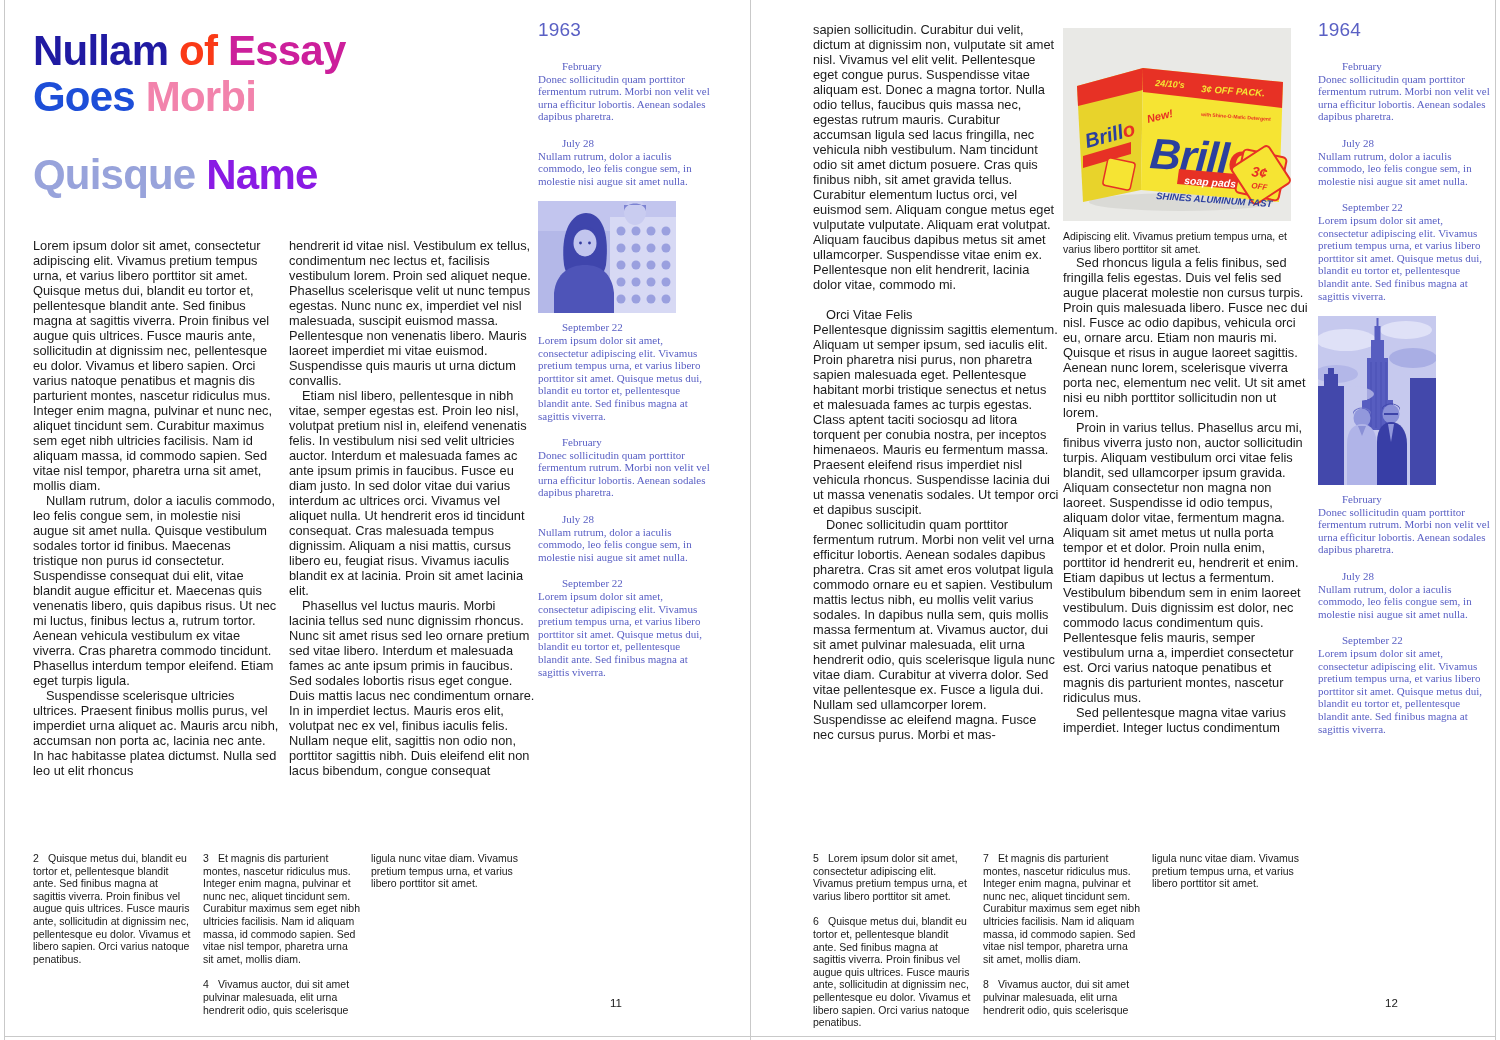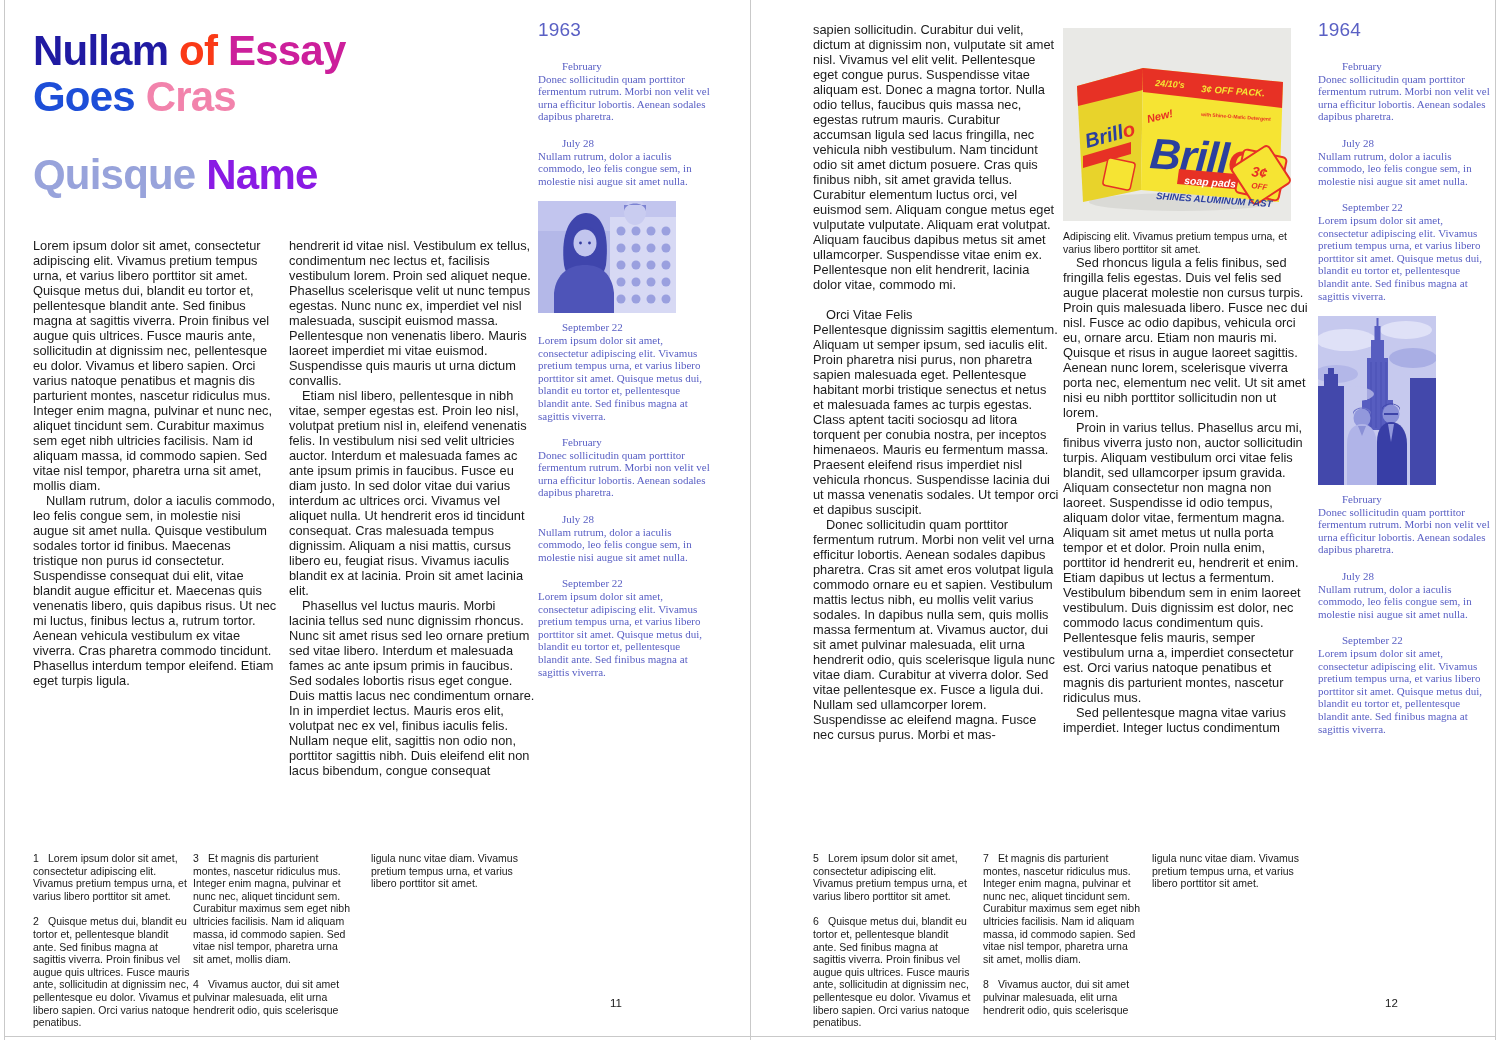--- a/index.html
+++ b/index.html
@@ -57,27 +57,28 @@
 <div class="spread">
 
   <div class="rule rule-v" style="left:4px;"></div>
   <div class="rule rule-v" style="left:750px;"></div>
   <div class="rule rule-v" style="left:1495px;"></div>
   <div class="rule rule-h" style="top:1036px;"></div>
 
   <section>
 
     <header class="title-block">
-      <h1 class="essay-title"><span class="tw-title">Nullam</span> <span class="tw-of">of</span> <span class="tw-essay">Essay</span><br><span class="tw-goes">Goes</span> <span class="tw-here">Cras</span></h1>
+      <h1 class="essay-title"><span class="tw-title">Nullam</span> <span class="tw-of">of</span> <span class="tw-essay">Essay</span><br><span class="tw-goes">Goes</span> <span class="tw-here">Morbi</span></h1>
       <h2 class="author-line"><span class="aw-author">Quisque</span> <span class="aw-name">Name</span></h2>
     </header>
 
     <div class="bodycol" style="left:33px; top:238px;">
       <p>Lorem ipsum dolor sit amet, consectetur adipiscing elit. Vivamus pretium tempus urna, et varius libero porttitor sit amet. Quisque metus dui, blandit eu tortor et, pellentesque blandit ante. Sed finibus magna at sagittis viverra. Proin finibus vel augue quis ultrices. Fusce mauris ante, sollicitudin at dignissim nec, pellentesque eu dolor. Vivamus et libero sapien. Orci varius natoque penatibus et magnis dis parturient montes, nascetur ridiculus mus. Integer enim magna, pulvinar et nunc nec, aliquet tincidunt sem. Curabitur maximus sem eget nibh ultricies facilisis. Nam id aliquam massa, id commodo sapien. Sed vitae nisl tempor, pharetra urna sit amet, mollis diam.</p>
       <p class="indent">Nullam rutrum, dolor a iaculis commodo, leo felis congue sem, in molestie nisi augue sit amet nulla. Quisque vestibulum sodales tortor id finibus. Maecenas tristique non purus id consectetur. Suspendisse consequat dui elit, vitae blandit augue efficitur et. Maecenas quis venenatis libero, quis dapibus risus. Ut nec mi luctus, finibus lectus a, rutrum tortor. Aenean vehicula vestibulum ex vitae viverra. Cras pharetra commodo tincidunt. Phasellus interdum tempor eleifend. Etiam eget turpis ligula.</p>
+      <p class="indent">Suspendisse scelerisque ultricies ultrices. Praesent finibus mollis purus, vel imperdiet urna aliquet ac. Mauris arcu nibh, accumsan non porta ac, lacinia nec ante. In hac habitasse platea dictumst. Nulla sed leo ut elit rhoncus</p>
     </div>
 
     <div class="bodycol" style="left:289px; top:238px;">
       <p>hendrerit id vitae nisl. Vestibulum ex tellus, condimentum nec lectus et, facilisis vestibulum lorem. Proin sed aliquet neque. Phasellus scelerisque velit ut nunc tempus egestas. Nunc nunc ex, imperdiet vel nisl malesuada, suscipit euismod massa. Pellentesque non venenatis libero. Mauris laoreet imperdiet mi vitae euismod. Suspendisse quis mauris ut urna dictum convallis.</p>
       <p class="indent">Etiam nisl libero, pellentesque in nibh vitae, semper egestas est. Proin leo nisl, volutpat pretium nisl in, eleifend venenatis felis. In vestibulum nisi sed velit ultricies auctor. Interdum et malesuada fames ac ante ipsum primis in faucibus. Fusce eu diam justo. In sed dolor vitae dui varius interdum ac ultrices orci. Vivamus vel aliquet nulla. Ut hendrerit eros id tincidunt consequat. Cras malesuada tempus dignissim. Aliquam a nisi mattis, cursus libero eu, feugiat risus. Vivamus iaculis blandit ex at lacinia. Proin sit amet lacinia elit.</p>
       <p class="indent">Phasellus vel luctus mauris. Morbi lacinia tellus sed nunc dignissim rhoncus. Nunc sit amet risus sed leo ornare pretium sed vitae libero. Interdum et malesuada fames ac ante ipsum primis in faucibus. Sed sodales lobortis risus eget congue. Duis mattis lacus nec condimentum ornare. In in imperdiet lectus. Mauris eros elit, volutpat nec ex vel, finibus iaculis felis. Nullam neque elit, sagittis non odio non, porttitor sagittis nibh. Duis eleifend elit non lacus bibendum, congue consequat</p>
     </div>
 
     <aside class="timeline" style="left:538px; top:20px;">
       <h3 class="tl-year">1963</h3>
@@ -144,24 +145,23 @@
         <div class="tl-date">July 28</div>
         <p class="tl-text">Nullam rutrum, dolor a iaculis commodo, leo felis congue sem, in molestie nisi augue sit amet nulla.</p>
       </div>
       <div class="tl-entry">
         <div class="tl-date">September 22</div>
         <p class="tl-text">Lorem ipsum dolor sit amet, consectetur adipiscing elit. Vivamus pretium tempus urna, et varius libero porttitor sit amet. Quisque metus dui, blandit eu tortor et, pellentesque blandit ante. Sed finibus magna at sagittis viverra.</p>
       </div>
     </aside>
 
     <div class="footnote-col" style="left:33px;">
-      <p class="fn"><span class="fn-num">1</span><span>Lorem ipsum dolor sit amet, consectetur adipiscing elit. Vivamus pretium tempus urna, et varius libero porttitor sit amet.</span></p>
       <p class="fn"><span class="fn-num">2</span><span>Quisque metus dui, blandit eu tortor et, pellentesque blandit ante. Sed finibus magna at sagittis viverra. Proin finibus vel augue quis ultrices. Fusce mauris ante, sollicitudin at dignissim nec, pellentesque eu dolor. Vivamus et libero sapien. Orci varius natoque penatibus.</span></p>
     </div>
-    <div class="footnote-col" style="left:193px;">
+    <div class="footnote-col" style="left:203px;">
       <p class="fn"><span class="fn-num">3</span><span>Et magnis dis parturient montes, nascetur ridiculus mus. Integer enim magna, pulvinar et nunc nec, aliquet tincidunt sem. Curabitur maximus sem eget nibh ultricies facilisis. Nam id aliquam massa, id commodo sapien. Sed vitae nisl tempor, pharetra urna sit amet, mollis diam.</span></p>
       <p class="fn"><span class="fn-num">4</span><span>Vivamus auctor, dui sit amet pulvinar malesuada, elit urna hendrerit odio, quis scelerisque</span></p>
     </div>
     <div class="footnote-col" style="left:371px;">
       <p class="fn">ligula nunc vitae diam. Vivamus pretium tempus urna, et varius libero porttitor sit amet.</p>
     </div>
 
     <div class="folio" style="left:610px;">11</div>
   </section>
 

